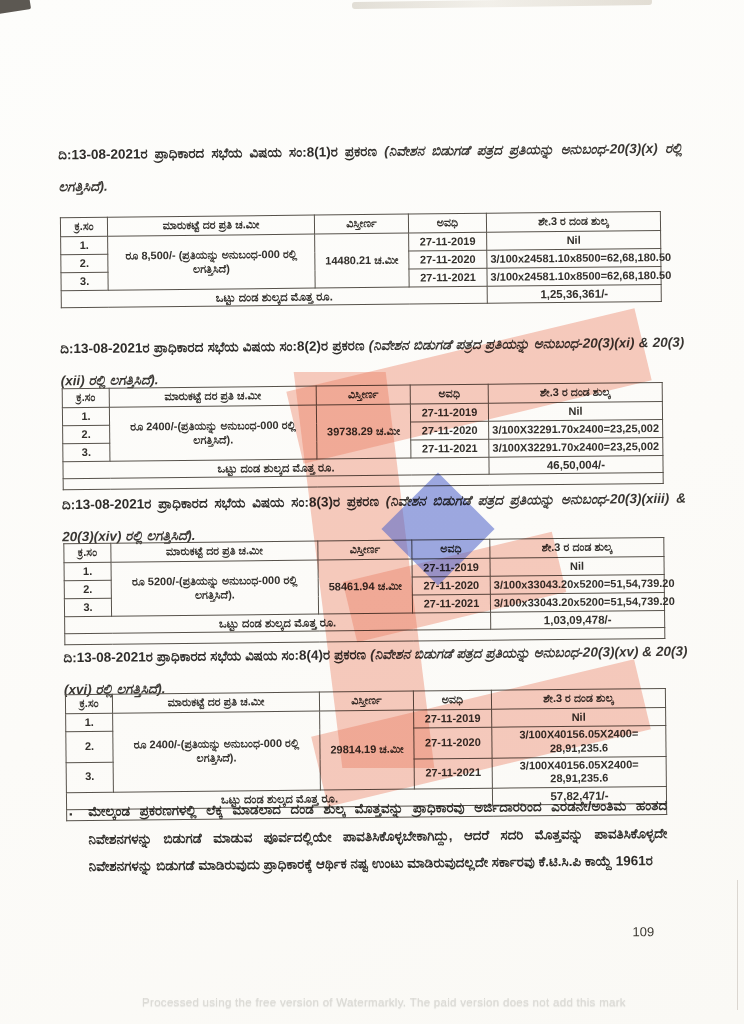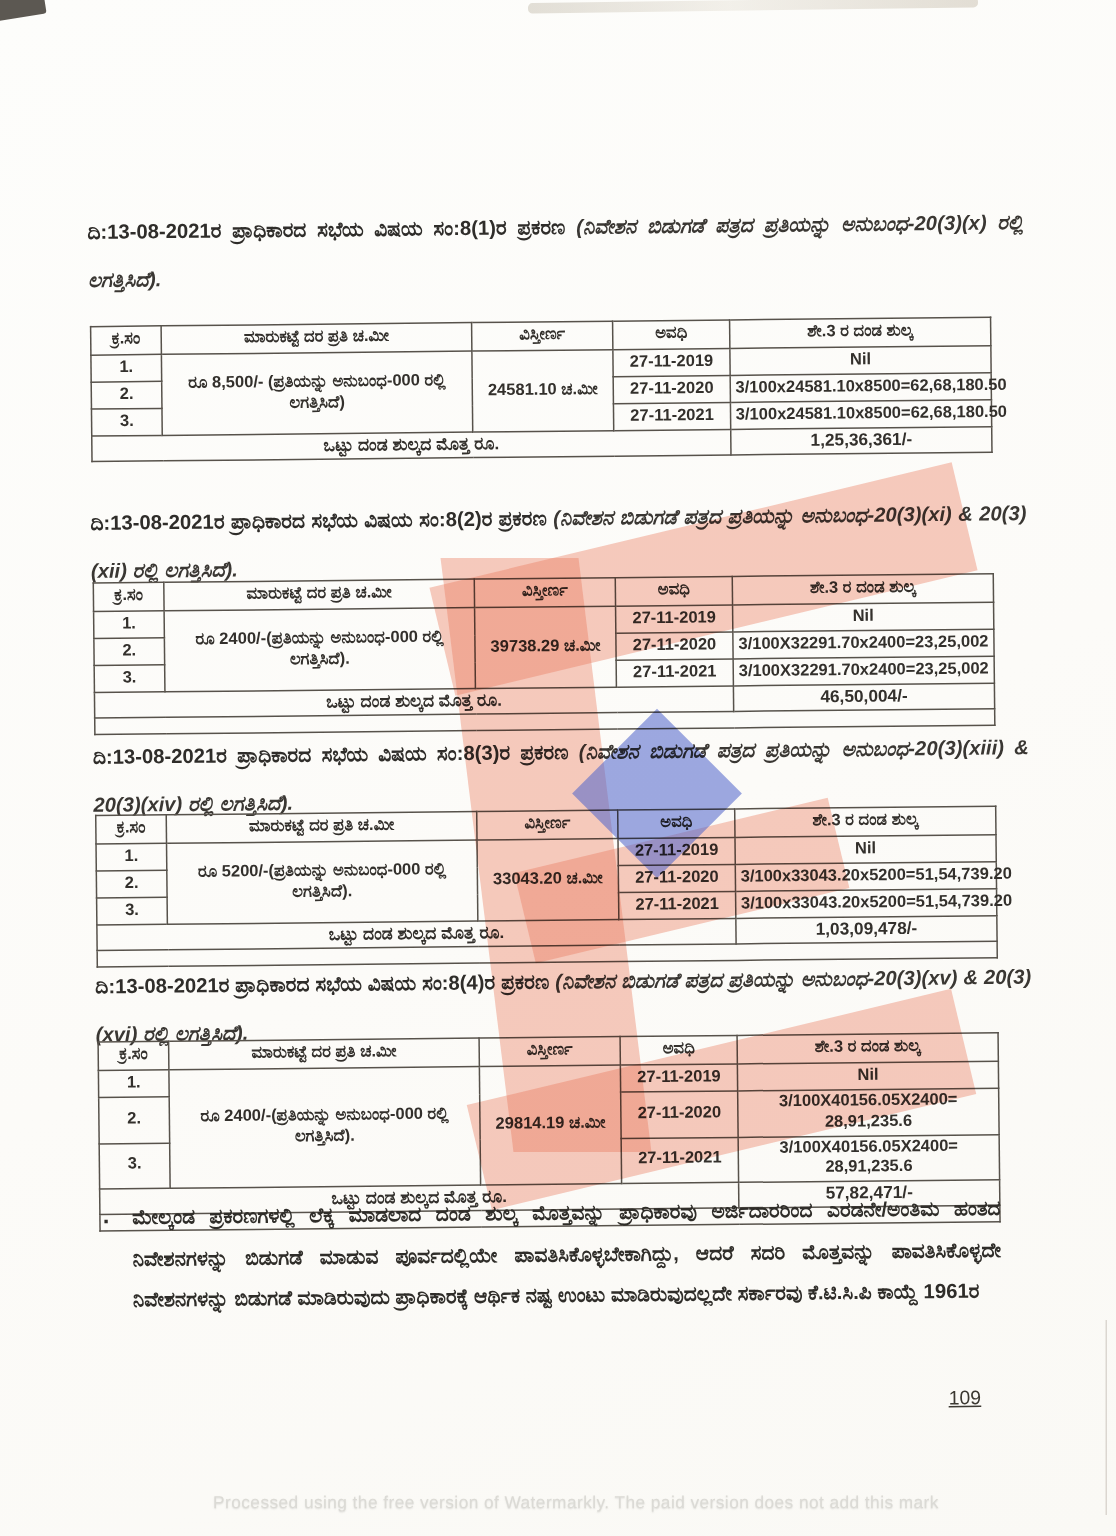--- a/index.html
+++ b/index.html
@@ -42,21 +42,21 @@
   .c-rate   { width:207px; }
   .c-area   { width:94px; }
   .c-date   { width:78px; }
   .c-pen    { width:174px; }
 
   
   .footnote { position:absolute; left:62px; top:795px; width:602px; font-size:13.5px;
     line-height:27.5px; color:#2f2d29; font-weight:600; text-align:justify; padding-left:23px; }
   .footnote .bullet { position:absolute; left:4px; top:3px; font-size:9px; color:#2f2d29; }
 
-  .page-number { position:absolute; left:628px; top:927px; font-size:13px; color:#3b3831;text-decoration:underline; }
+  .page-number { position:absolute; left:628px; top:927px; font-size:13px; color:#3b3831; }
 
   .wm-footer-text { position:absolute; left:0; right:0; top:996px; text-align:center;
     font-size:11.5px; color:#dbdad5; letter-spacing:.3px;
     text-shadow:0 1px 1px rgba(140,140,135,.25); z-index:6;margin-left:24px; }
 
   
   .wm-logo { position:absolute; inset:0; z-index:3; mix-blend-mode:multiply;
     pointer-events:none; }
   .wm-piece { position:absolute; opacity:.38; }
   .wm-bar-top   { left:290px; top:349px; width:358px; height:74px; transform:rotate(-13.5deg); }
@@ -92,21 +92,21 @@
           <tr>
         <th>ಕ್ರ.ಸಂ</th>
         <th>ಮಾರುಕಟ್ಟೆ ದರ ಪ್ರತಿ ಚ.ಮೀ</th>
         <th>ವಿಸ್ತೀರ್ಣ</th>
         <th>ಅವಧಿ</th>
         <th>ಶೇ.3 ರ ದಂಡ ಶುಲ್ಕ</th>
       </tr>
       <tr class="d">
         <td>1.</td>
         <td rowspan="3">ರೂ 8,500/- (ಪ್ರತಿಯನ್ನು ಅನುಬಂಧ-000 ರಲ್ಲಿ ಲಗತ್ತಿಸಿದೆ)</td>
-        <td rowspan="3">24581.10 ಚ.ಮೀ</td>
+        <td rowspan="3">14480.21 ಚ.ಮೀ</td>
         <td>27-11-2019</td>
         <td>Nil</td>
       </tr>
       <tr class="d">
         <td>2.</td>
         <td>27-11-2020</td>
         <td>3/100x24581.10x8500=62,68,180.50</td>
       </tr>
       <tr class="d">
         <td>3.</td>
@@ -183,21 +183,21 @@
           <tr>
         <th>ಕ್ರ.ಸಂ</th>
         <th>ಮಾರುಕಟ್ಟೆ ದರ ಪ್ರತಿ ಚ.ಮೀ</th>
         <th>ವಿಸ್ತೀರ್ಣ</th>
         <th>ಅವಧಿ</th>
         <th>ಶೇ.3 ರ ದಂಡ ಶುಲ್ಕ</th>
       </tr>
       <tr class="d">
         <td>1.</td>
         <td rowspan="3">ರೂ 5200/-(ಪ್ರತಿಯನ್ನು ಅನುಬಂಧ-000 ರಲ್ಲಿ ಲಗತ್ತಿಸಿದೆ).</td>
-        <td rowspan="3">33043.20 ಚ.ಮೀ</td>
+        <td rowspan="3">58461.94 ಚ.ಮೀ</td>
         <td>27-11-2019</td>
         <td>Nil</td>
       </tr>
       <tr class="d">
         <td>2.</td>
         <td>27-11-2020</td>
         <td>3/100x33043.20x5200=51,54,739.20</td>
       </tr>
       <tr class="d">
         <td>3.</td>

